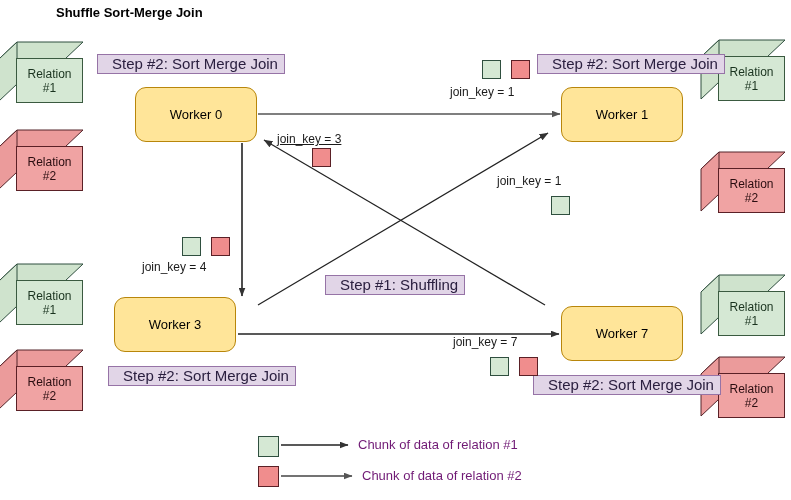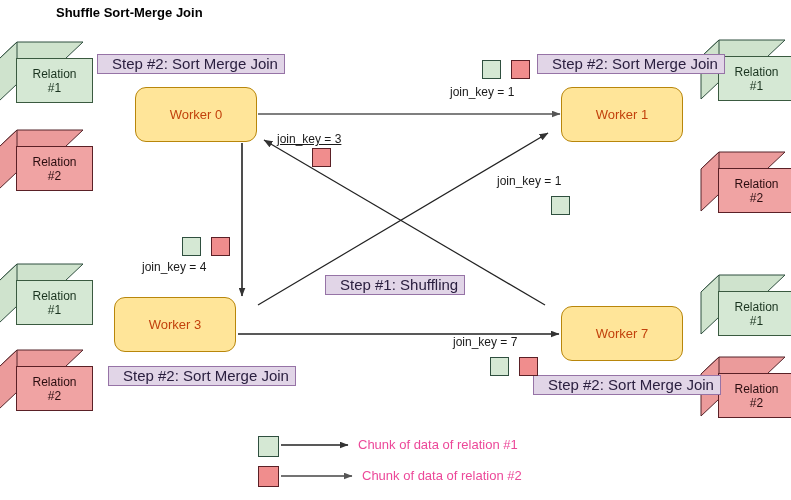--- a/index.html
+++ b/index.html
@@ -38,21 +38,21 @@
   
   .cube {
     position: absolute;
     width: 86px;
     height: 64px;
   }
   .cube .face-front {
     position: absolute;
     left: 18px;
     top: 18px;
-    width: 77px;
+    width: 67px;
     height: 45px;
     border: 1px solid #2f2f2f;
     box-sizing: border-box;
     display: flex;
     flex-direction: column;
     align-items: center;
     justify-content: center;
     font-size: 12px;
     line-height: 14px;
     color: #1a1a1a;
@@ -76,21 +76,21 @@
     position: absolute;
     width: 122px;
     height: 55px;
     background: #ffe599;
     border: 1px solid #b8860b;
     border-radius: 11px;
     display: flex;
     align-items: center;
     justify-content: center;
     font-size: 13px;
-    color: #c2410c;
+    color: #000000;
     box-sizing: border-box;
   }
 
   
   .steplabel {
     position: absolute;
     background: #e1d5e7;
     border: 1px solid #9673a6;
     color: #2b2040;
     font-size: 15px;
@@ -115,21 +115,21 @@
     position: absolute;
     font-size: 12px;
     color: #1a1a1a;
     white-space: nowrap;
   }
 
   
   .legend-text {
     position: absolute;
     font-size: 13px;
-    color: #ec4899;
+    color: #701a75;
     white-space: nowrap;
   }
 </style>
 </head>
 <body>
 
 <div id="canvas">
 
   <svg id="svg-layer" viewBox="0 0 791 500" xmlns="http://www.w3.org/2000/svg">
     <defs>

